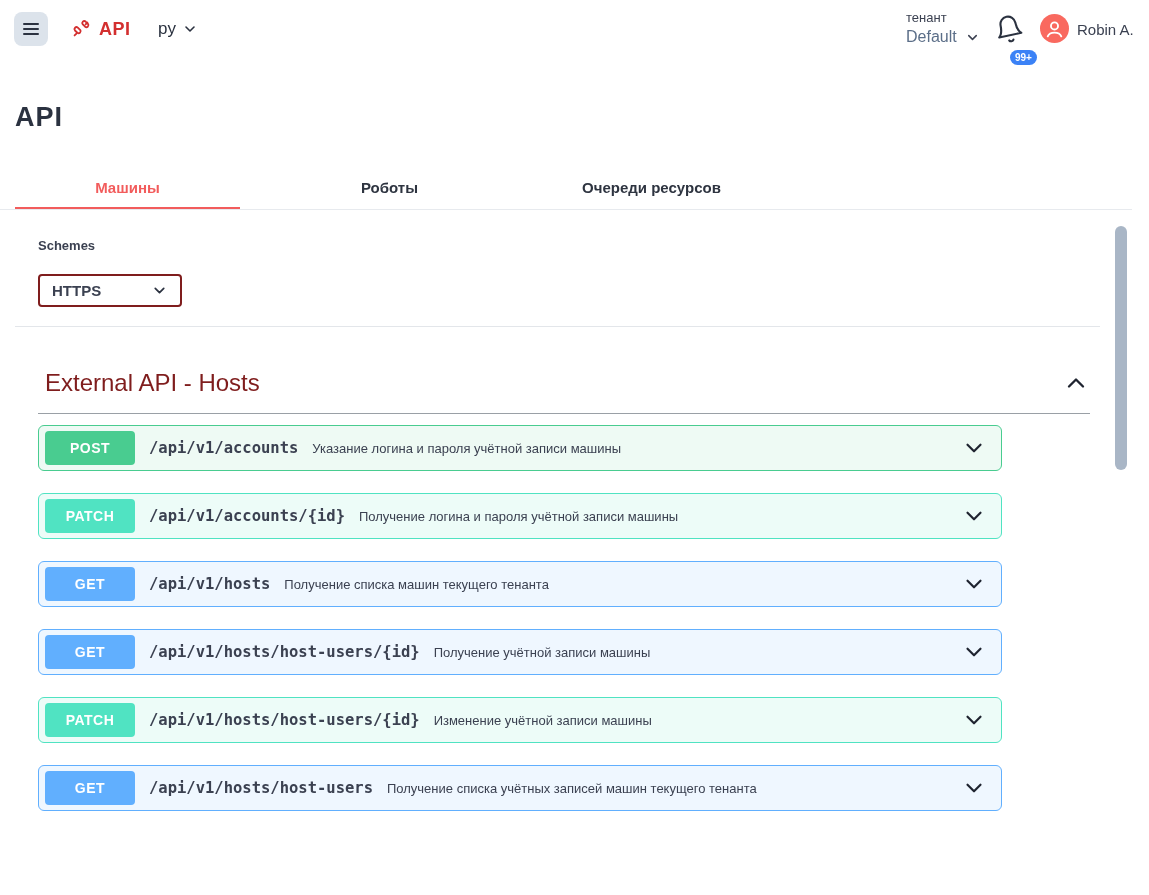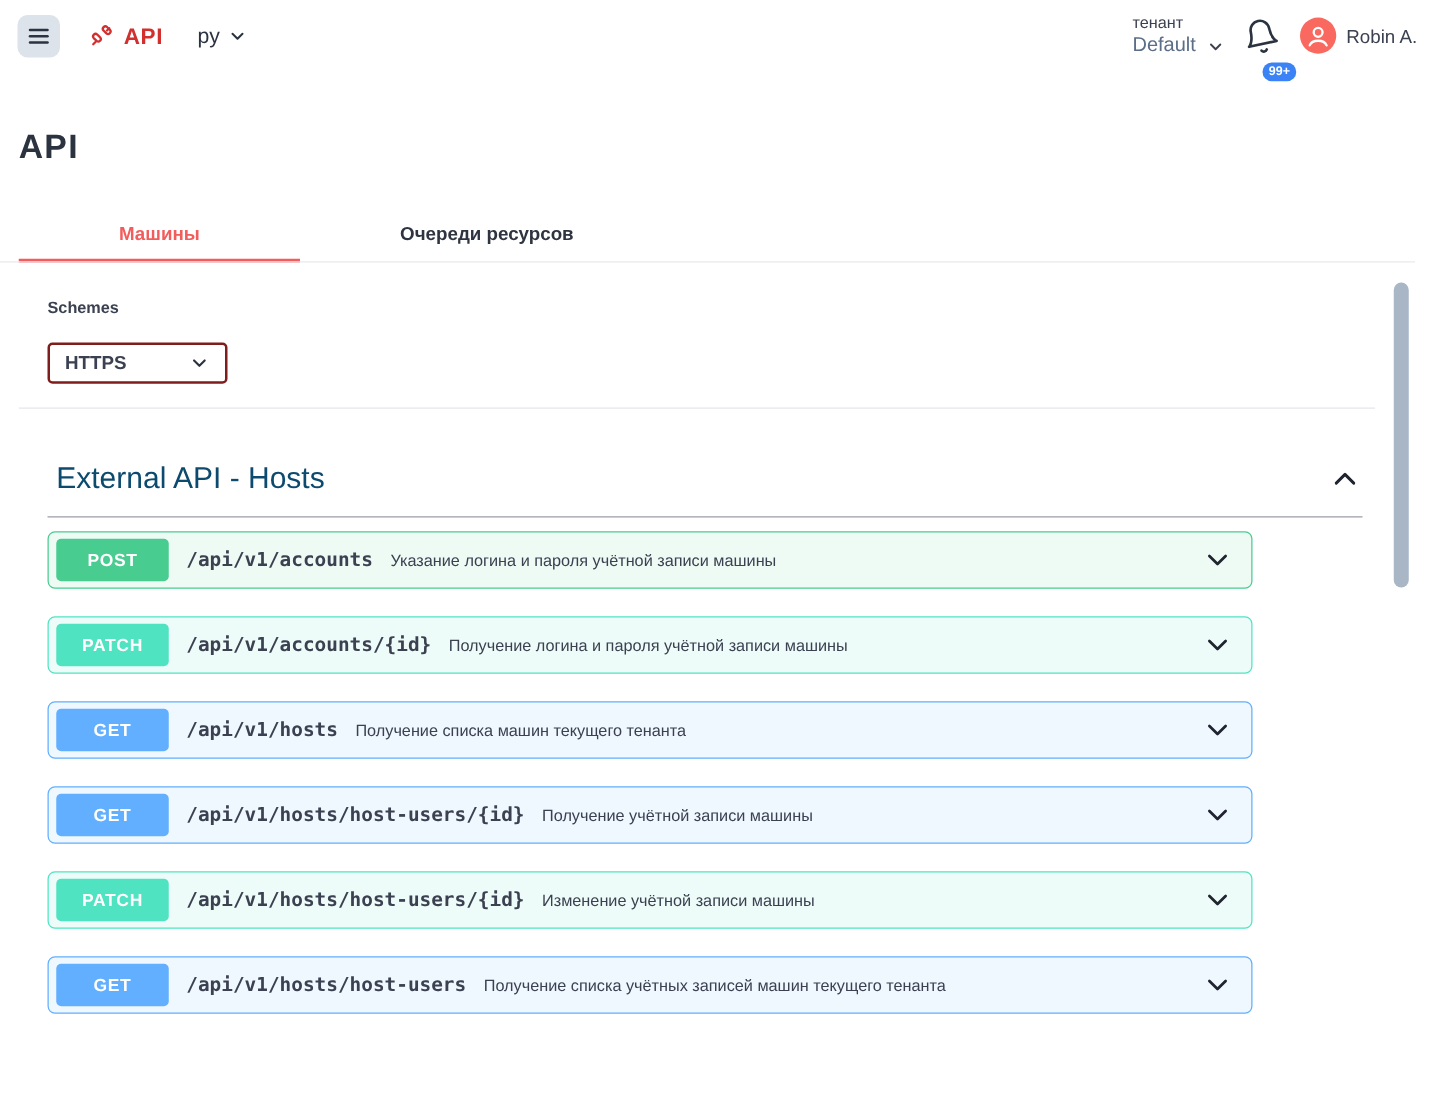--- a/index.html
+++ b/index.html
@@ -42,21 +42,21 @@
   .schemes-label { font-size:13px; font-weight:700; color:#3b4151; margin-bottom:21px; }
   .schemes-select { width:144px; height:33px; border:2px solid #7f1d1d; border-radius:4px;
                     background:#fff; display:flex; align-items:center; justify-content:space-between;
                     padding:0 12px; cursor:pointer; }
   .schemes-value { font-size:15px; font-weight:700; color:#3b4151; }
   .divider-1 { position:absolute; left:15px; top:326px; width:1085px; height:1px; background:#e3e6ea; }
 
   
   .section-header { position:absolute; left:38px; top:364px; width:1052px; height:38px;
                     display:flex; align-items:center; justify-content:space-between; cursor:pointer; }
-  .section-title { font-size:24px; color:#0c4a6e; padding-left:7px; }
+  .section-title { font-size:24px; color:#7f1d1d; padding-left:7px; }
   .section-divider { position:absolute; left:38px; top:413px; width:1052px; height:1px; background:#9aa0a6; }
 
   
   .endpoint-list { position:absolute; left:38px; top:425px; width:1052px; }
   .endpoint { width:964px; height:46px; border:1px solid; border-radius:6px; margin-bottom:22px;
               display:flex; align-items:center; padding:0 14px 0 6px; cursor:pointer; }
   .method { width:90px; height:34px; border-radius:4px; color:#fff; font-size:14px; font-weight:700;
             display:flex; align-items:center; justify-content:center; letter-spacing:.5px; flex:0 0 auto; }
   .path { margin-left:14px; font-family:"DejaVu Sans Mono", monospace; font-weight:700;
           font-size:15.5px; color:#3b4151; white-space:nowrap; }
@@ -132,20 +132,21 @@
       </svg>
     </span>
   </div>
   <div class="user-name">Robin A.</div>
 </div>
 
 <h1 class="page-title">API</h1>
 
 <div class="tabs">
   <div class="tab active">Машины</div>
+  <div class="tab">Роботы</div>
   <div class="tab">Очереди ресурсов</div>
 </div>
 <div class="tabs-divider"></div>
 
 <div class="schemes">
   <div class="schemes-label">Schemes</div>
   <div class="schemes-select">
     <span class="schemes-value">HTTPS</span>
     <span>
       <svg width="17" height="17" viewBox="0 0 24 24" fill="none" stroke="#2b3240" stroke-width="2.4" stroke-linecap="round" stroke-linejoin="round">

